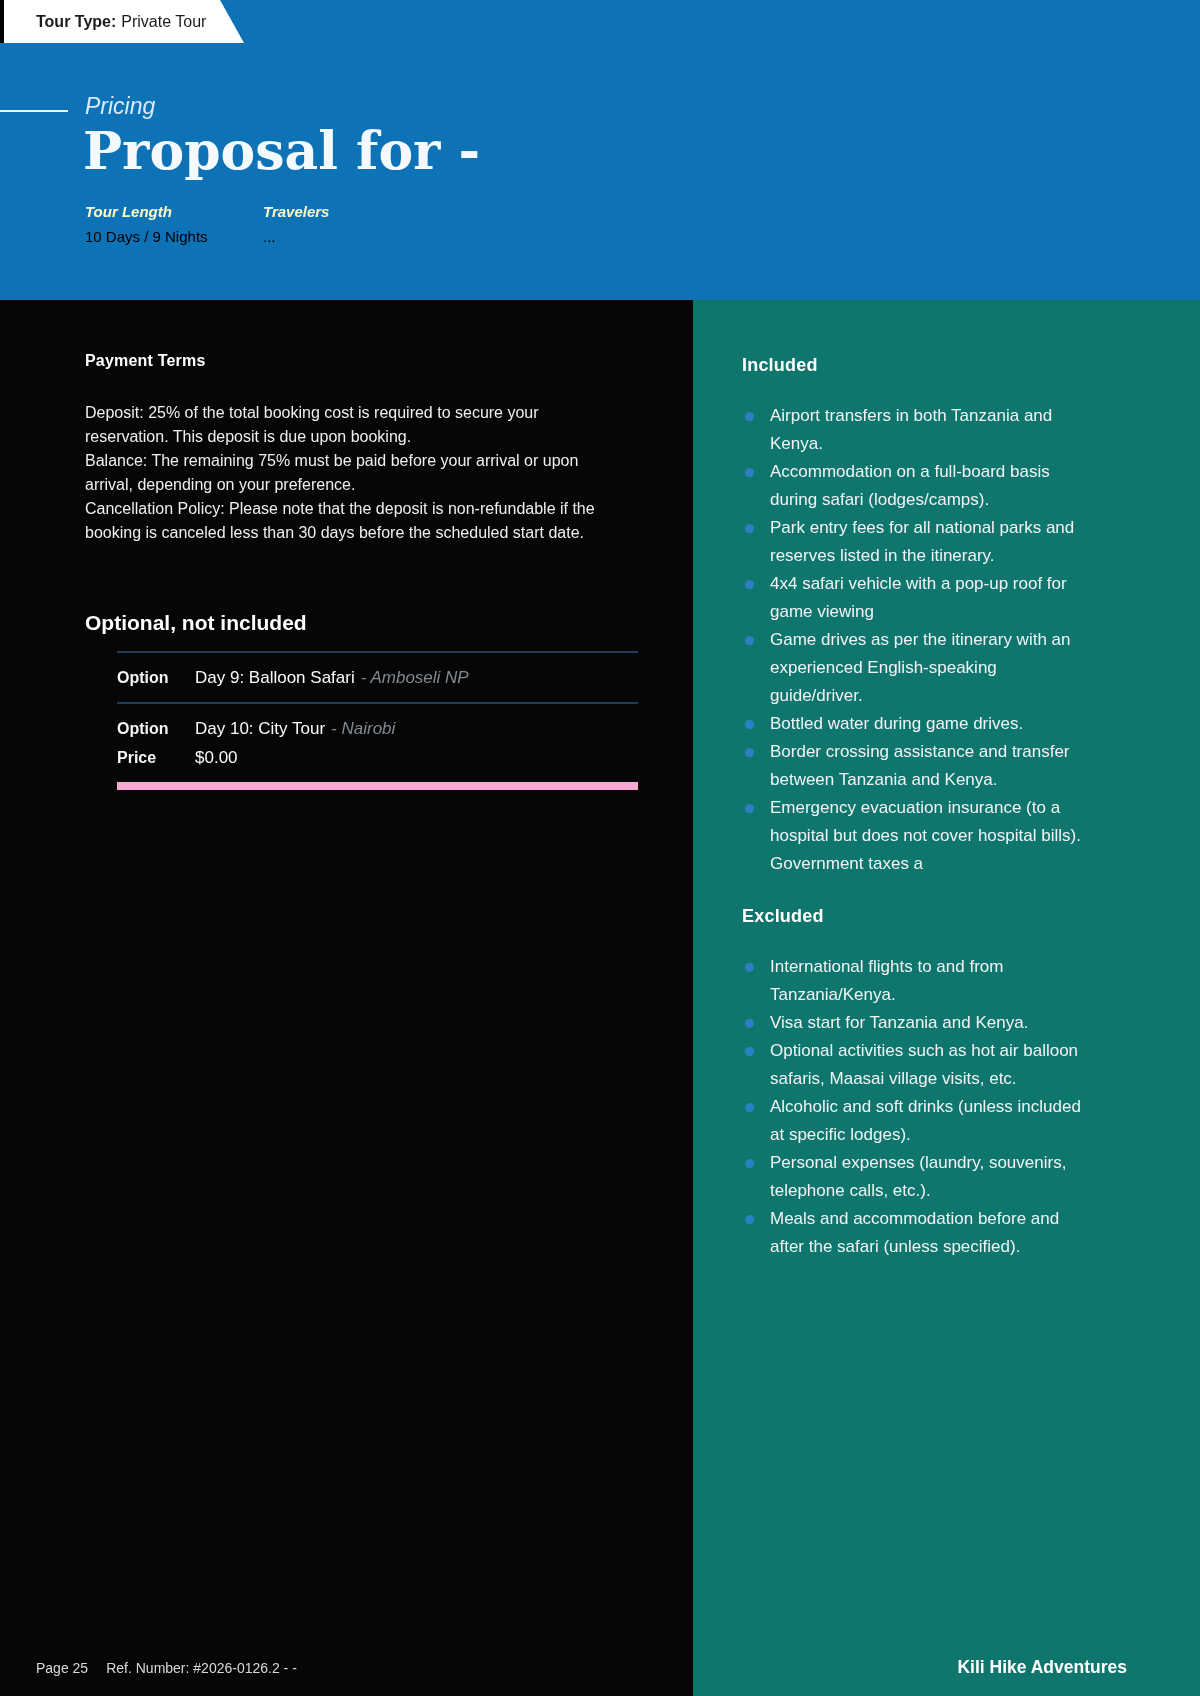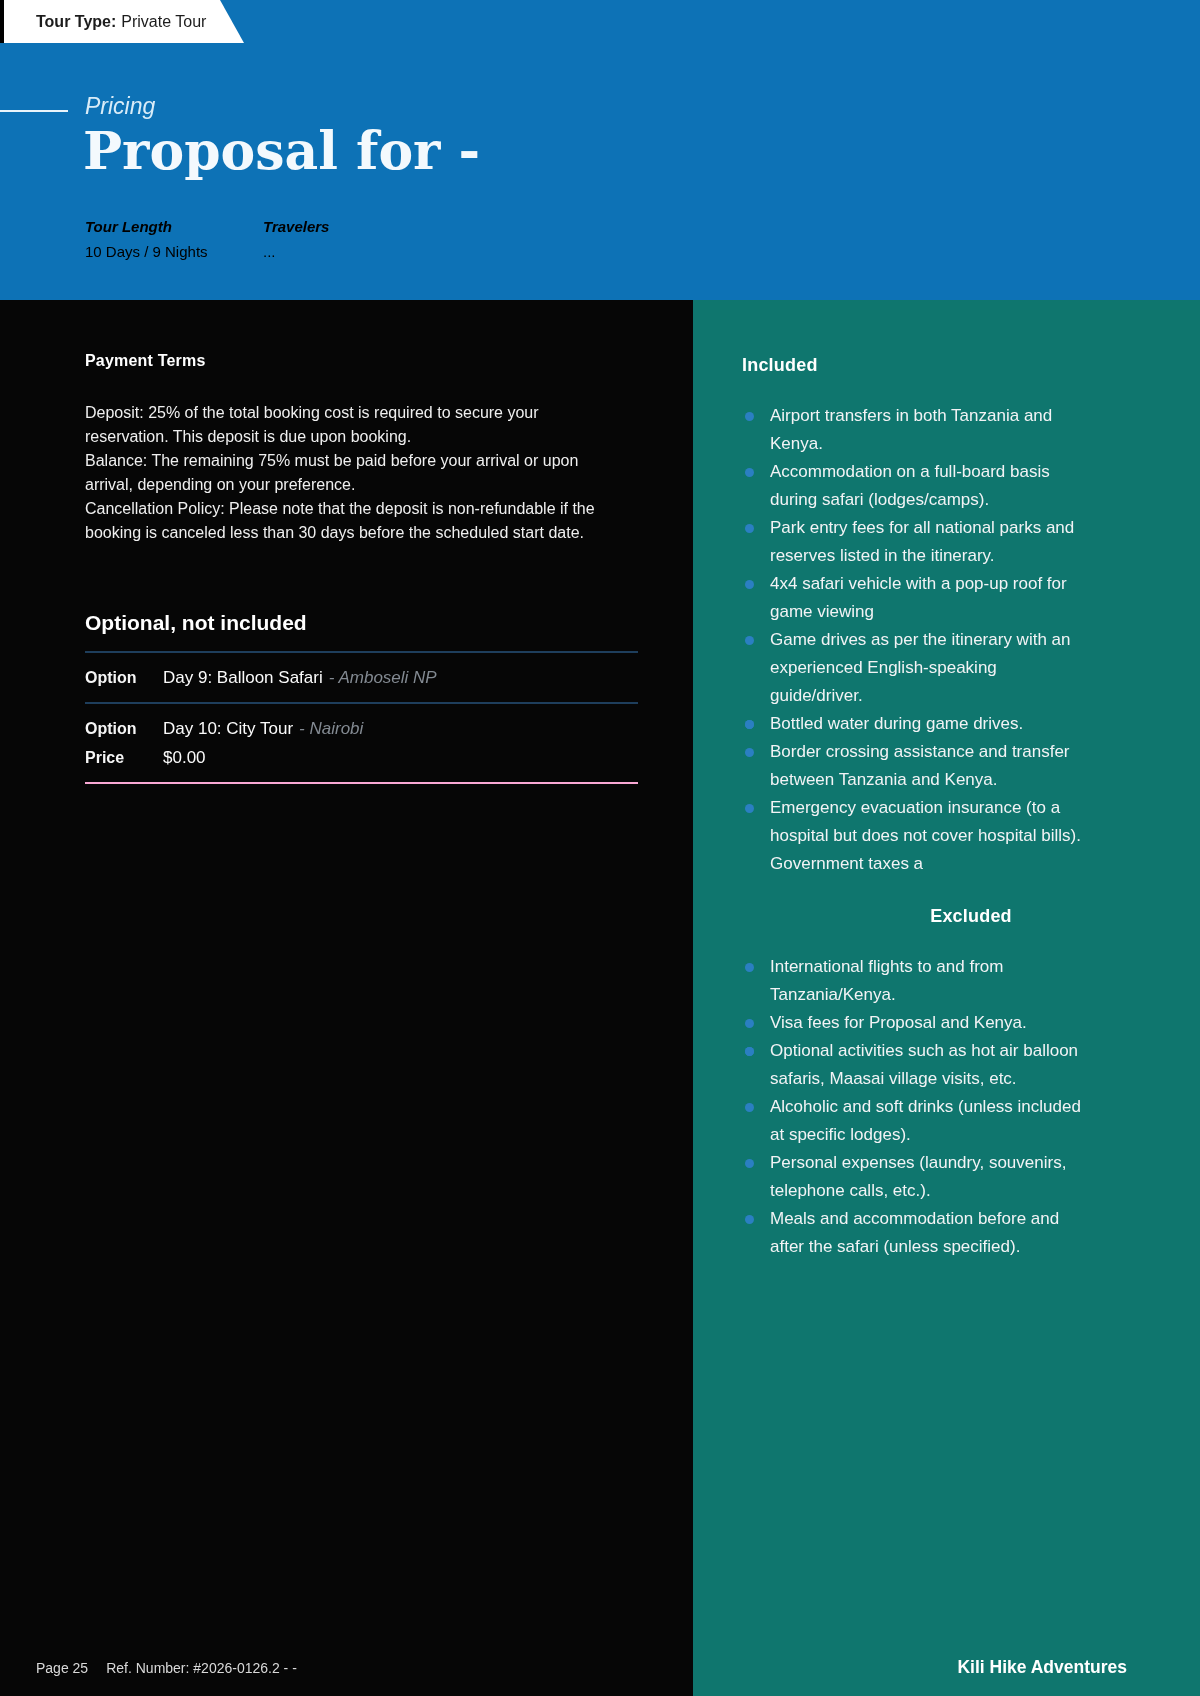--- a/index.html
+++ b/index.html
@@ -23,44 +23,44 @@
   .eyebrow {
     position:absolute; top:93px; left:85px; font-size:23px; font-style:italic; color:#d9ecf8;
   }
   .title {
     position:absolute; top:122px; left:83px;
     font-family:"DejaVu Serif", serif; font-weight:700; font-size:52px; line-height:1.1;
     color:#f3f9fd; letter-spacing:0px; white-space:nowrap;
   }
   .hfields { position:absolute; top:203px; left:85px; display:flex; }
   .hfield { width:178px; }
-  .hfield .flabel { font-size:15px; font-weight:bold; font-style:italic; color:#000000;margin-top:15px; }
+  .hfield .flabel { font-size:15px; font-weight:bold; font-style:italic; color:#fef9c3; }
   .hfield .fvalue { margin-top:8px; font-size:15px; color:#000000; }
 
   
   .payment { position:absolute; top:352px; left:85px; width:535px; color:#efefef; }
   .payment h2 { margin:0 0 31px 0; font-size:16px; color:#ffffff; letter-spacing:.2px; }
   .payment p { margin:0; font-size:16px; line-height:24px; }
 
   .optional { position:absolute; top:611px; left:85px; width:553px; color:#ffffff; }
   .optional h3 { margin:0 0 16px 0; font-size:21px; color:#ffffff; }
-  .opt-table { border-bottom:2px solid #f9a8d4; }
+  .opt-table { border-bottom:8px solid #f9a8d4;margin-left:32px; }
   .opt-group { border-top:2px solid #1e3e5c; padding:10px 0; }
   .opt-row { display:flex; line-height:29px; }
   .opt-label { width:78px; flex:0 0 78px; font-size:16px; font-weight:bold; color:#f5f5f5; }
   .opt-value { font-size:17px; color:#fbfbfb; }
   .opt-note { font-size:17px; font-style:italic; color:#838a92; margin-left:6px; }
 
   
   .panel {
     position:absolute; top:300px; left:693px; width:507px; height:1396px;
     background:#0f766e; box-sizing:border-box; padding:55px 0 0 49px; color:#f2f3f5;
   }
   .panel h4 { margin:0 0 26px 0; font-size:18px; color:#ffffff; letter-spacing:.2px; }
-  .panel h4.excluded-h { margin-top:28px;text-align:center; }
+  .panel h4.excluded-h { margin-top:28px; }
   .blist { list-style:none; margin:0; padding:0; width:348px; }
   .blist li { position:relative; padding-left:28px; font-size:17px; line-height:28px; }
   .bullet-dot {
     position:absolute; left:3px; top:10px; width:9px; height:9px;
     border-radius:50%; background:#2b7fc2;
   }
 
   
   .footer-left {
     position:absolute; left:36px; bottom:20px; font-size:14px; color:#d9d9d9; white-space:nowrap;
@@ -150,21 +150,21 @@
 
         <li><span class="bullet-dot"></span><span>Border crossing assistance and transfer between Tanzania and Kenya.</span></li>
 
         <li><span class="bullet-dot"></span><span>Emergency evacuation insurance (to a hospital but does not cover hospital bills). Government taxes a</span></li>
       </ul>
     <h4 class="excluded-h">Excluded</h4>
     <ul class="blist">
 
         <li><span class="bullet-dot"></span><span>International flights to and from Tanzania/Kenya.</span></li>
 
-        <li><span class="bullet-dot"></span><span>Visa fees for Proposal and Kenya.</span></li>
+        <li><span class="bullet-dot"></span><span>Visa start for Tanzania and Kenya.</span></li>
 
         <li><span class="bullet-dot"></span></li>
 
         <li><span class="bullet-dot"></span><span>Optional activities such as hot air balloon safaris, Maasai village visits, etc.</span></li>
 
         <li><span class="bullet-dot"></span><span>Alcoholic and soft drinks (unless included at specific lodges).</span></li>
 
 
         <li><span class="bullet-dot"></span><span>Personal expenses (laundry, souvenirs, telephone calls, etc.).</span></li>
 

